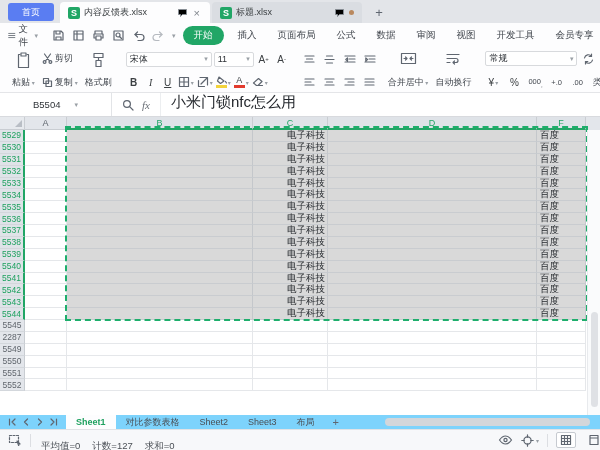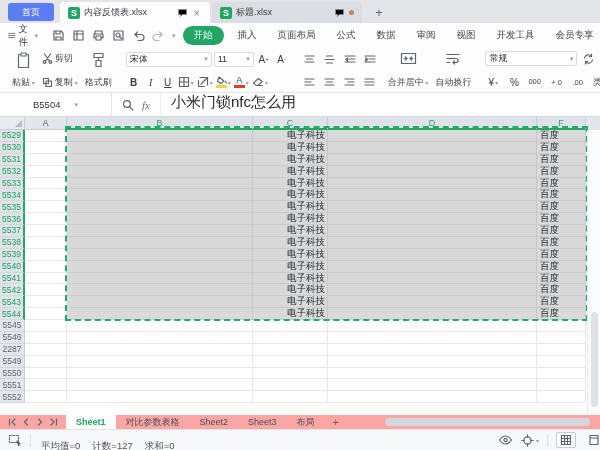--- a/index.html
+++ b/index.html
@@ -78,21 +78,21 @@
         line-height:10.5px;overflow:hidden;white-space:nowrap;}
   .grow.sel .cell{background:#d9d9d9;border-right-color:#c4c7cb;border-bottom-color:#c9ccd0;}
   .grow.sel .col-a{background:#fff;border-right-color:#e5e7ea;border-bottom-color:#e5e7ea;}
   .cell.col-c{text-align:right;padding-right:2px;}
   .cell.col-f{text-align:left;padding-left:3px;}
   .ants{position:absolute;left:65px;top:-4px;width:523px;height:195px;border:2px dashed #1eae6c;pointer-events:none;}
   .vscroll{position:absolute;top:13px;right:0;width:13px;bottom:0;background:#fafbfc;border-left:1px solid #e8eaed;}
   .vthumb{position:absolute;left:3px;width:7px;height:95px;bottom:8px;background:#dfe1e5;border-radius:4px;}
 
   
-  .sheetbar{position:absolute;top:415px;left:0;right:0;height:14px;background:#fca5a5;display:flex;align-items:stretch;}
+  .sheetbar{position:absolute;top:415px;left:0;right:0;height:14px;background:#7dd3fc;display:flex;align-items:stretch;}
   .snav{display:flex;align-items:center;gap:6px;padding:0 8px;}
   .stab{display:flex;align-items:center;padding:0 10px;font-size:9px;color:#4a4f55;white-space:nowrap;}
   .stab.active{background:#fdfdfe;color:#1ea15f;font-weight:bold;}
   .saddsheet{display:flex;align-items:center;padding:0 8px;color:#5f6670;font-size:11px;}
   .hthumb{position:absolute;right:10px;top:3px;width:205px;height:8px;background:#d3d6da;border-radius:4px;}
 
   
   .statusbar{position:absolute;top:429px;left:0;right:0;height:21px;background:#f7f8fa;border-top:1px solid #e1e3e6;
              display:flex;align-items:center;padding:0 8px;color:#4a4f55;font-size:9.5px;overflow:hidden;}
   .stats{display:flex;gap:12px;margin-left:10px;margin-top:12px;}
@@ -528,28 +528,20 @@
         </div>
         <div class="grow">
           <div class="rh">5545</div>
           <div class="cell col-a"></div>
           <div class="cell col-b"></div>
           <div class="cell col-c"></div>
           <div class="cell col-d"></div>
           <div class="cell col-f"></div>
         </div>
         <div class="grow">
-          <div class="rh">5546</div>
-          <div class="cell col-a"></div>
-          <div class="cell col-b"></div>
-          <div class="cell col-c"></div>
-          <div class="cell col-d"></div>
-          <div class="cell col-f"></div>
-        </div>
-        <div class="grow">
           <div class="rh">2287</div>
           <div class="cell col-a"></div>
           <div class="cell col-b"></div>
           <div class="cell col-c"></div>
           <div class="cell col-d"></div>
           <div class="cell col-f"></div>
         </div>
         <div class="grow">
           <div class="rh">5549</div>
           <div class="cell col-a"></div>

